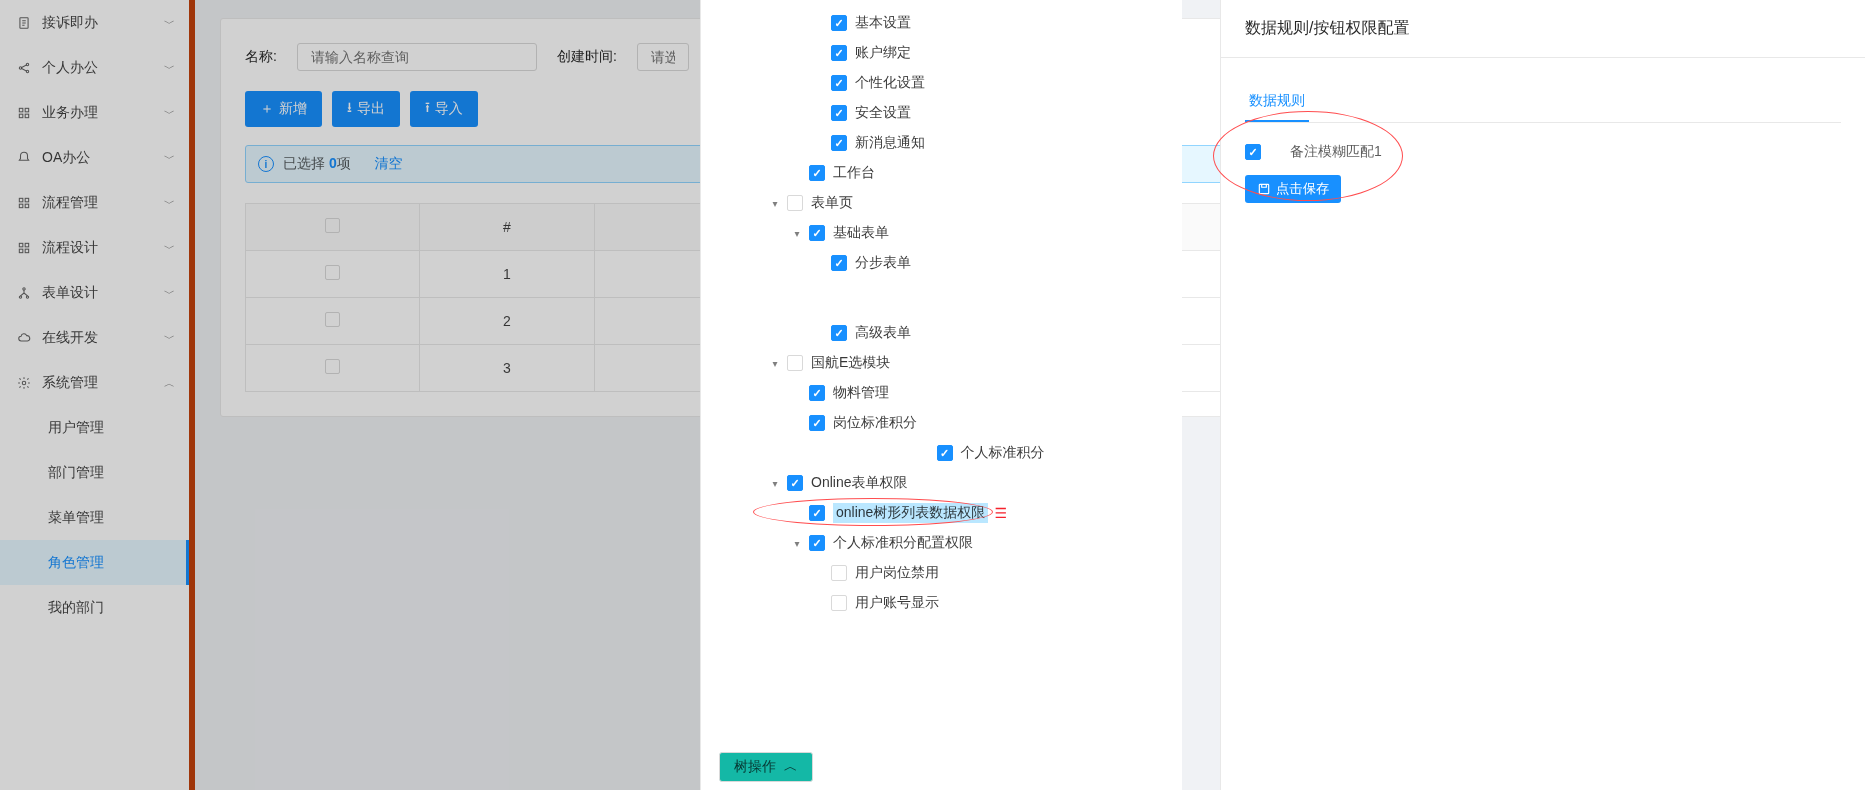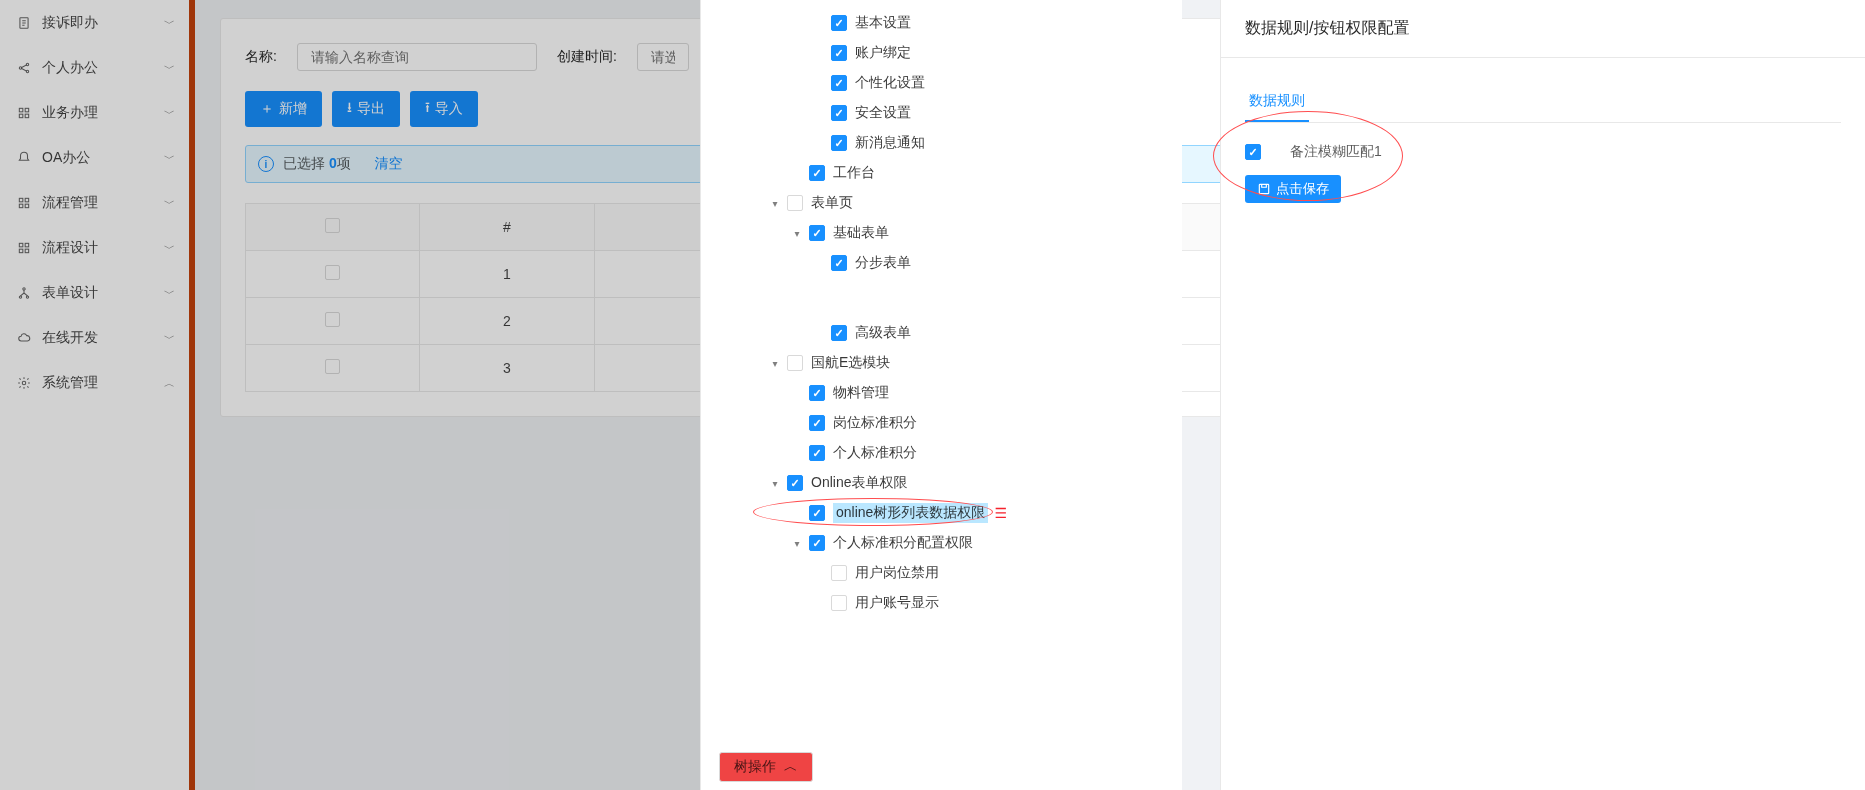--- a/index.html
+++ b/index.html
@@ -44,21 +44,21 @@
     .tree-node { display: flex; align-items: center; height: 30px; font-size: 14px; color: rgba(0,0,0,0.78); }
     .tree-toggle { width: 24px; text-align: center; color: rgba(0,0,0,0.5); font-size: 10px; cursor: pointer; }
     .tree-toggle.empty { visibility: hidden; }
     .tcheck { width: 16px; height: 16px; border-radius: 2px; margin-right: 8px; flex-shrink: 0; display: inline-flex; align-items: center; justify-content: center; }
     .tcheck.checked { background: #1890ff; border: 1px solid #1890ff; }
     .tcheck.checked::after { content: "✓"; color: #fff; font-size: 11px; font-weight: bold; }
     .tcheck.unchecked { border: 1px solid #d9d9d9; background: #fff; }
     .tree-label.highlight { background: #bae7ff; padding: 1px 3px; }
     .tree-node .menu-ind { margin-left: 6px; color: #f5222d; }
     .ellipse-red { position: absolute; border: 1.5px solid #ff4d4f; border-radius: 50%; pointer-events: none; }
-    .tree-ops { position: absolute; left: 18px; bottom: 8px; border: 1px solid #d9d9d9; background: #ef4444; padding: 5px 14px; border-radius: 3px; cursor: pointer; color: rgba(0,0,0,0.7); }
+    .tree-ops { position: absolute; left: 18px; bottom: 8px; border: 1px solid #d9d9d9; background: #14b8a6; padding: 5px 14px; border-radius: 3px; cursor: pointer; color: rgba(0,0,0,0.7); }
     
     
     .drawer-rules { position: absolute; right: 0; top: 0; width: 645px; height: 100%; background: #fff; border-left: 1px solid #e8e8e8; z-index: 10; }
     .drawer-header { padding: 18px 24px; border-bottom: 1px solid #e8e8e8; color: rgba(0,0,0,0.85); font-size: 16px; }
     .tabs { margin: 24px 24px 0; border-bottom: 1px solid #e8e8e8; }
     .tab { display: inline-block; padding: 10px 4px; color: #1890ff; border-bottom: 2px solid #1890ff; cursor: pointer; }
     .rules-body { padding: 20px 24px; position: relative; }
     .rule-check { display: flex; align-items: center; gap: 21px; margin-bottom: 14px; }
     .save-btn { background: #1890ff; color: #fff; border: none; border-radius: 3px; padding: 5px 12px; cursor: pointer; display: inline-flex; align-items: center; gap: 5px; }
     
@@ -159,20 +159,37 @@
       </div>
       <div class="menu-item">
         <span class="icon">
           <svg viewBox="0 0 24 24" fill="none" stroke="currentColor" stroke-width="1.8">
             <circle cx="12" cy="12" r="3"></circle>
             <path d="M12 2v3M12 19v3M4.2 4.2l2.1 2.1M17.7 17.7l2.1 2.1M2 12h3M19 12h3M4.2 19.8l2.1-2.1M17.7 6.3l2.1-2.1"></path>
           </svg>
         </span>
         <span>系统管理</span>
         <span class="arrow">︿</span>
+      </div>
+    </div>
+  <div class="submenu" id="side-sub">
+      <div class="menu-item">
+        <span>用户管理</span>
+      </div>
+      <div class="menu-item">
+        <span>部门管理</span>
+      </div>
+      <div class="menu-item">
+        <span>菜单管理</span>
+      </div>
+      <div class="menu-item active">
+        <span>角色管理</span>
+      </div>
+      <div class="menu-item">
+        <span>我的部门</span>
       </div>
     </div>
 </div>
 
 <div class="main">
   <div style="height:8px"></div>
   <div class="card">
     <div class="search-row">
       <span class="label">名称:</span>
       <input class="input name" placeholder="请输入名称查询" style="">
@@ -288,21 +305,21 @@
       <div class="tree-node" style="padding-left: 74px;">
         <span class="tree-toggle empty">▾</span>
         <span class="tcheck checked"></span>
         <span class="tree-label">物料管理</span>
       </div>
       <div class="tree-node" style="padding-left: 74px;">
         <span class="tree-toggle empty">▾</span>
         <span class="tcheck checked"></span>
         <span class="tree-label">岗位标准积分</span>
       </div>
-      <div class="tree-node" style="padding-left: 74px;">
+      <div class="tree-node" style="padding-left: 74px; justify-content: center;">
         <span class="tree-toggle empty">▾</span>
         <span class="tcheck checked"></span>
         <span class="tree-label">个人标准积分</span>
       </div>
       <div class="tree-node" style="padding-left: 52px;">
         <span class="tree-toggle">▾</span>
         <span class="tcheck checked"></span>
         <span class="tree-label">Online表单权限</span>
       </div>
       <div class="tree-node" style="padding-left: 74px;">

